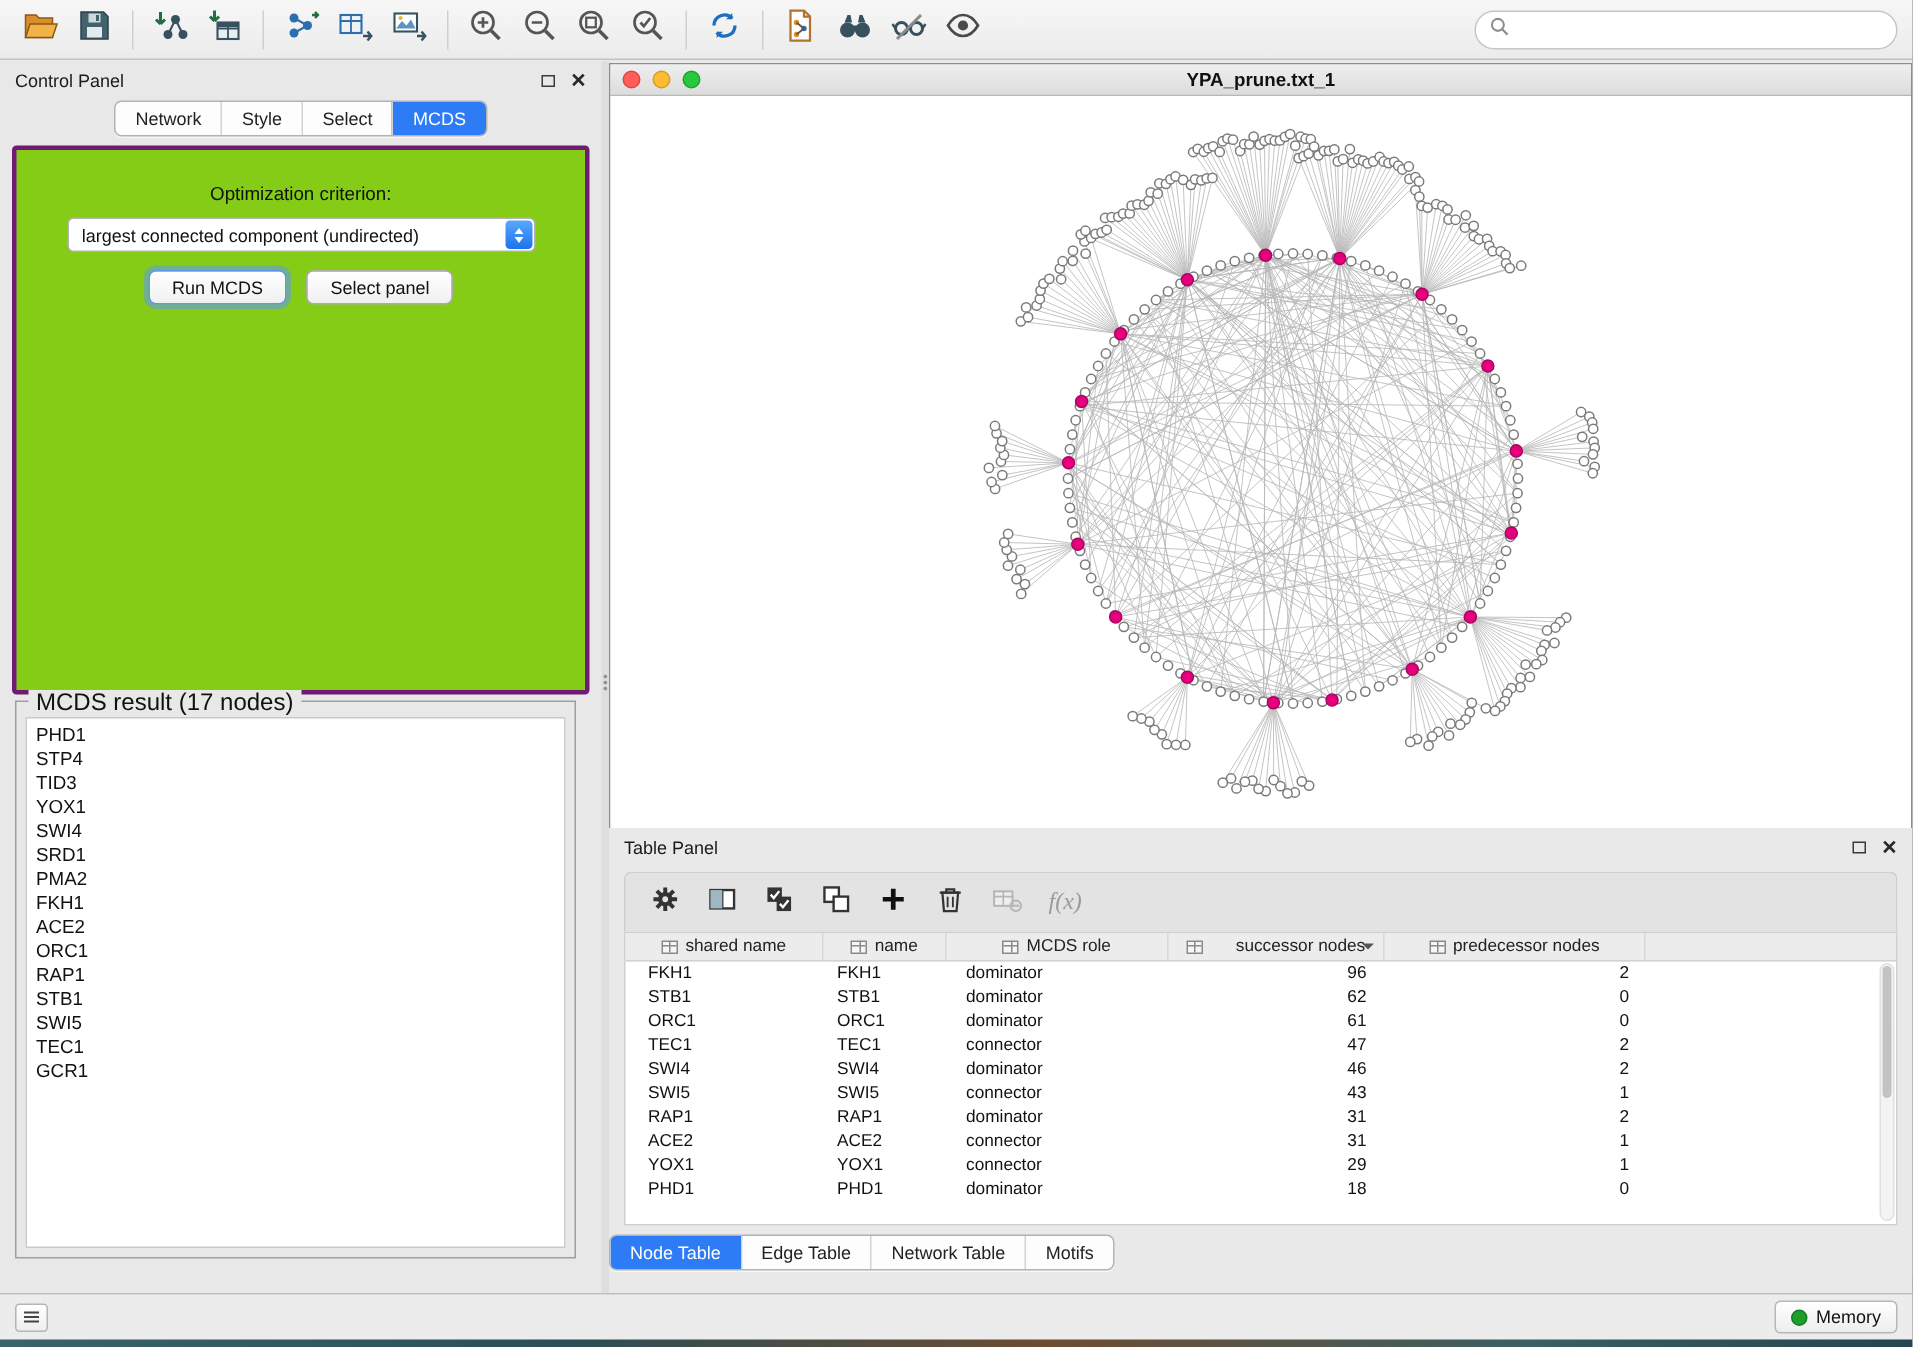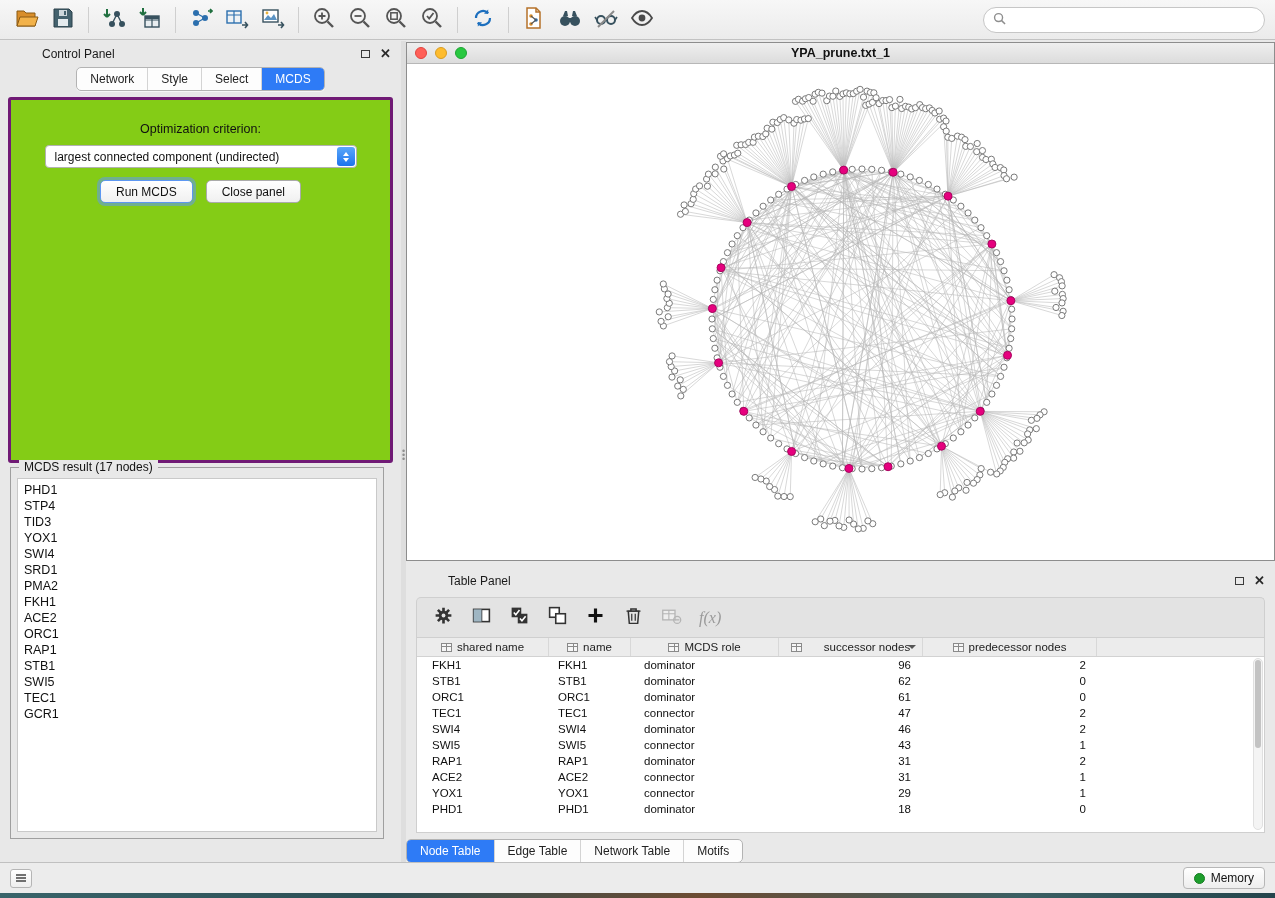--- a/index.html
+++ b/index.html
@@ -19,21 +19,21 @@
   .search-box { margin-left:auto; width:282px; height:26px; background:#fff;
     border:1px solid #c6c6c6; border-radius:14px; display:flex; align-items:center;
     padding:0 9px; gap:6px; }
   .search-box input { border:none; outline:none; flex:1; font-size:12px; background:transparent;
     font-family:"Liberation Sans",sans-serif; }
 
   
   .control-panel { position:absolute; left:0; top:41px; width:401px; height:821px;
     background:#e8e8e8; }
   .panel-titlebar { height:26px; display:flex; align-items:center; padding:0 10px;
-    font-size:12px; color:#1a1a1a;margin-left:32px; }
+    font-size:12px; color:#1a1a1a; }
   .panel-titlebar .win-ctrls { margin-left:auto; display:flex; align-items:center; gap:10px; }
   .float-glyph { width:9px; height:8px; border:1.5px solid #3a3a3a; display:inline-block; }
   .close-glyph { font-size:13px; font-weight:bold; color:#2a2a2a; line-height:10px; }
 
   .seg-row { display:flex; justify-content:center; }
   .seg { display:flex; border:1px solid #b3b3b3; border-radius:5px; overflow:hidden;
     background:#fdfdfd; box-shadow:0 1px 0 rgba(255,255,255,.6); }
   .seg .seg-btn { padding:4px 13px; font-size:12px; color:#222; background:transparent;
     border:none; border-left:1px solid #d4d4d4; font-family:"Liberation Sans",sans-serif; }
   .seg .seg-btn:first-child { border-left:none; }
@@ -54,21 +54,21 @@
     border-right:3.5px solid transparent; border-top:4px solid #fff; }
   .btn-row { display:flex; justify-content:center; gap:13px; margin-top:12px; }
   .push-btn { height:23px; padding:0 15px; font-size:12px; color:#111;
     background:linear-gradient(#ffffff,#f0f0f0); border:1px solid #ababab; border-radius:5px;
     font-family:"Liberation Sans",sans-serif; }
   .push-btn.focused { border-color:#5d97f2; box-shadow:0 0 0 3px rgba(97,152,246,.55); }
 
   .result-group { position:absolute; left:10px; top:426px; width:374px; height:372px;
     border:1px solid #9f9f9f; }
   .result-legend { position:absolute; top:-8px; left:8px; background:#e8e8e8; padding:0 5px;
-    font-size:12px; color:#111; }
+    font-size:16px; color:#111; }
   .result-list { position:absolute; left:6px; right:6px; top:10px; bottom:6px;
     background:#fff; border:1px solid #c9c9c9; overflow:hidden;
     font-size:12.5px; line-height:16px; color:#111; padding:3px 0 0 6px; }
 
   .v-split { position:absolute; left:401px; top:41px; width:5px; height:821px; background:#dedede; }
   .v-split .dots { position:absolute; top:408px; left:1px; color:#8f8f8f; font-size:9px; line-height:4px; }
 
   
   .network-window { position:absolute; left:406px; top:42px; width:869px; height:519px;
     border:1px solid #8d8d8d; background:#fff; }
@@ -77,21 +77,21 @@
   .traffic { display:flex; gap:8px; }
   .light { width:12px; height:12px; border-radius:50%; }
   .light.red { background:#ff5f57; border:1px solid #e0443e; }
   .light.yellow { background:#febc2e; border:1px solid #d89c22; }
   .light.green { background:#28c840; border:1px solid #1ea433; }
   .net-title { position:absolute; left:0; right:0; text-align:center; font-size:12.5px;
     font-weight:bold; color:#111; }
   .net-canvas { position:absolute; left:0; top:21px; width:867px; height:496px; background:#fff; }
 
   
-  .table-panel { position:absolute; left:406px; top:568px; width:869px; height:299px;
+  .table-panel { position:absolute; left:406px; top:552px; width:869px; height:299px;
     background:#e9e9e9; }
   .tp-toolbar { margin:3px 10px 0 10px; height:40px; background:#e3e3e3;
     border:1px solid #cfcfcf; border-bottom:none; border-radius:5px 5px 0 0;
     display:flex; align-items:center; gap:17px; padding:0 16px; }
   .tp-toolbar svg { width:21px; height:21px; }
   .fx-label { font-family:"Liberation Serif", serif; font-style:italic; font-size:16px; color:#9a9a9a; }
 
   .table-wrap { position:relative; margin:0 10px; height:196px; background:#fff;
     border:1px solid #cfcfcf; overflow:hidden; }
   .thead { display:flex; height:19px; background:#ececec; border-bottom:1px solid #d2d2d2;
@@ -309,21 +309,21 @@
       <div class="opt-label">Optimization criterion:</div>
       <div class="dropdown">
         <span>largest connected component (undirected)</span>
         <span class="dd-stepper">
           <span class="tri-up"></span>
             <span class="tri-dn"></span>
         </span>
       </div>
       <div class="btn-row">
         <button class="push-btn focused">Run MCDS</button>
-        <button class="push-btn">Close panel</button>
+        <button class="push-btn">Select panel</button>
       </div>
     </div>
 
     <div class="result-group">
       <div class="result-legend">MCDS result (17 nodes)</div>
       <div class="result-list">
           <div>PHD1</div>
           <div>STP4</div>
           <div>TID3</div>
           <div>YOX1</div>

